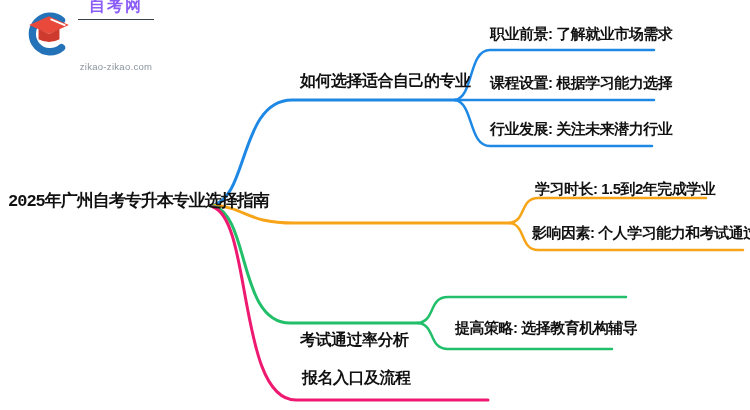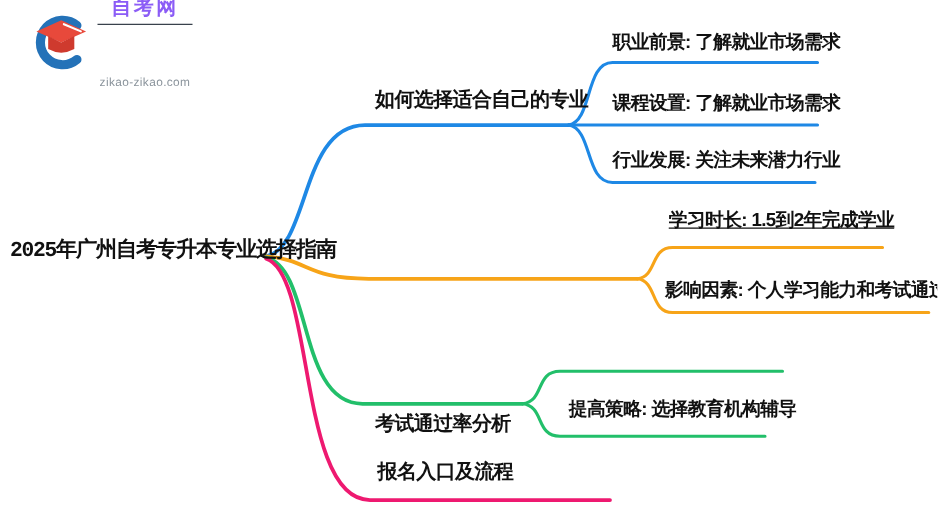--- a/index.html
+++ b/index.html
@@ -56,24 +56,24 @@
       <div class="logo-name" style="color: #8b5cf6;">自考网</div>
       <hr class="logo-rule">
       <div class="logo-url" style="color: rgb(139, 148, 156); margin-top: 41px;">zikao-zikao.com</div>
     </div>
   </div>
 
   <div class="label root-label" style="left:8px;top:192px;font-family:Liberation Mono, monospace;">2025年广州自考专升本专业选择指南</div>
 
   <div class="label branch-label" style="left:300px;top:72px;">如何选择适合自己的专业</div>
   <div class="label child-label" style="left:490px;top:25px;">职业前景: 了解就业市场需求</div>
-  <div class="label child-label" style="left:490px;top:74px;">课程设置: 了解就业市场需求</div>
+  <div class="label child-label" style="left:490px;top:74px;">课程设置: 根据学习能力选择</div>
   <div class="label child-label" style="left:490px;top:120px;">行业发展: 关注未来潜力行业</div>
 
-  <div class="label child-label" style="left:535px;top:168px;text-decoration:underline;">学习时长: 1.5到2年完成学业</div>
+  <div class="label child-label" style="left:535px;top:180px;">学习时长: 1.5到2年完成学业</div>
   <div class="label child-label" style="left:532px;top:224px;">影响因素: 个人学习能力和考试通过率</div>
 
   <div class="label branch-label" style="left:300px;top:293px;margin-top:38px;">考试通过率分析</div>
   <div class="label branch-label" style="left:302px;top:369px;">报名入口及流程</div>
 
   <div class="label child-label" style="left:455px;top:319px;">提高策略: 选择教育机构辅导</div>
 
 </div>
 
 </body></html>

